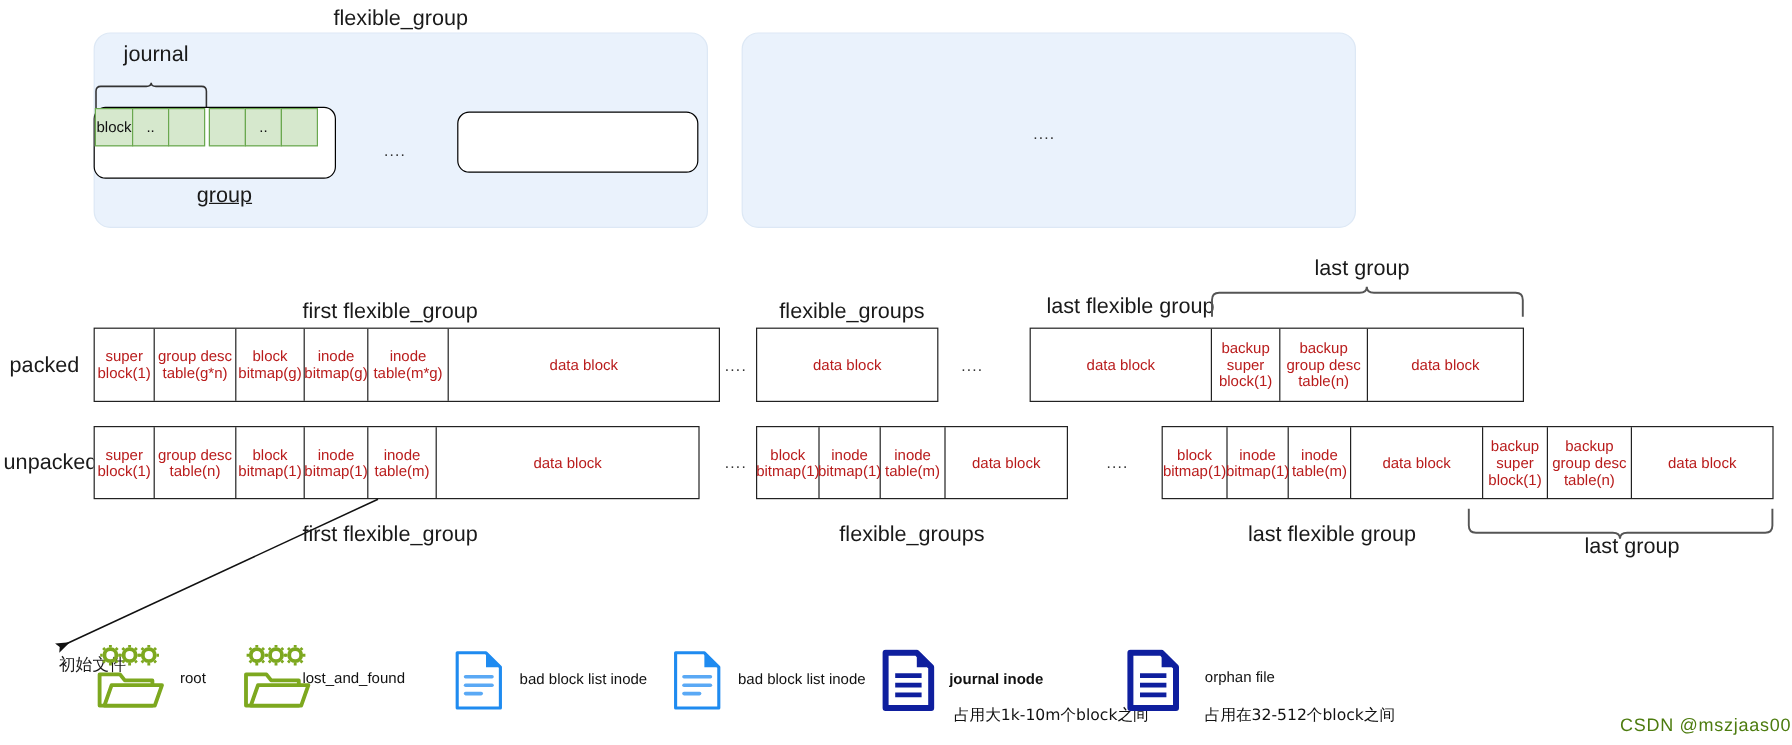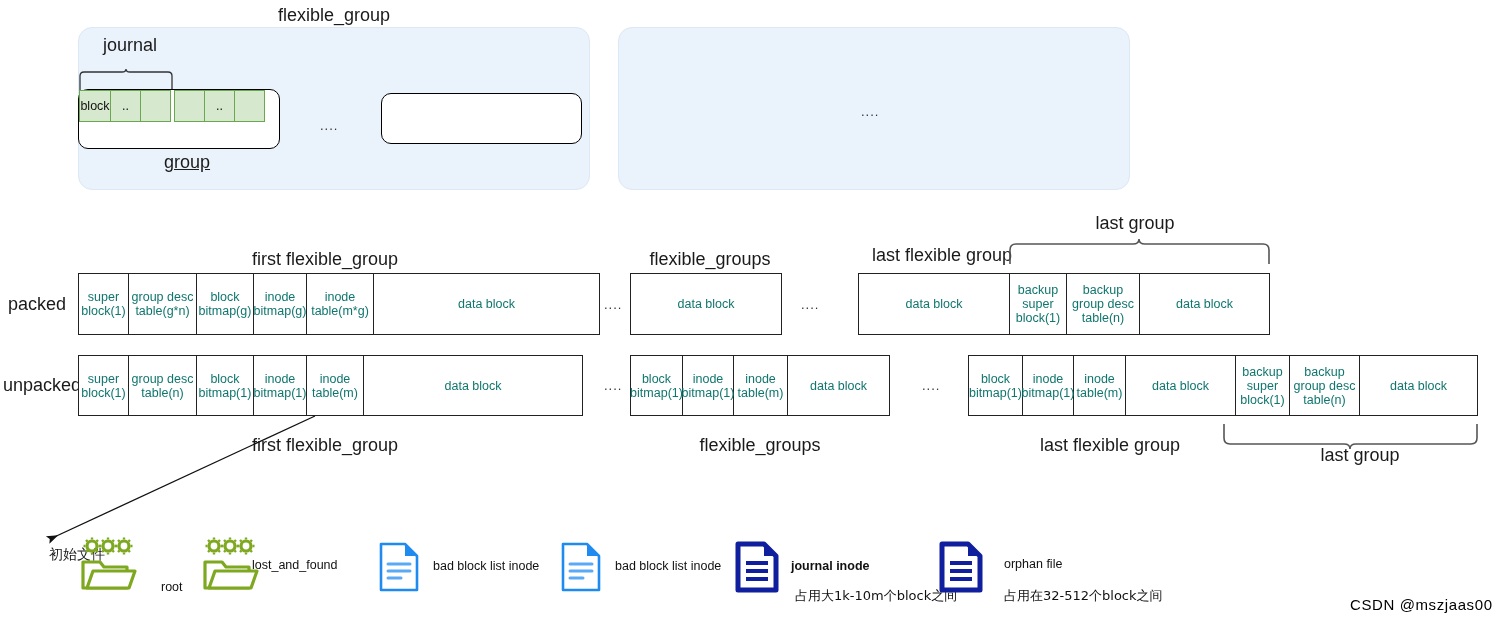--- a/index.html
+++ b/index.html
@@ -39,41 +39,41 @@
   .gcell + .gcell{margin-left:-1px;}
   .gcell.gap{margin-left:3px;}
 
   
   .strip{display:flex;border:1.3px solid #222;background:#fff;box-sizing:border-box;}
   .seg{
     border-right:1.3px solid #222;
     display:flex;align-items:center;justify-content:center;
     text-align:center;
     font-size:12.5px;line-height:14px;
-    color:#0f766e;
+    color:#b91c1c;
     box-sizing:border-box;
     padding:0 1px;
     white-space:pre-line;
   }
   .seg:last-child{border-right:none;}
 
   .dots{font-size:13px;color:#333;letter-spacing:1px;}
 
   
   .brace{position:absolute;}
 
   
   .iconlabel{font-size:12.5px;color:#111;white-space:nowrap;}
   .sublabel{font-size:13px;color:#111;white-space:nowrap;}
   .cn{font-family:"DejaVu Sans","Liberation Sans",sans-serif;}
 
   .watermark{
     position:absolute;
     font-size:15px;
-    color:#000000;
+    color:#4d7c0f;
     letter-spacing:.6px;
     white-space:nowrap;
   }
 </style>
 </head>
 <body>
 
 <div class="abs lbl center" style="left:264px;top:8px;width:140px;">flexible_group</div>
 
 <div class="abs flexpanel" style="left:78px;top:27px;width:512px;height:163px;"></div>
@@ -222,21 +222,21 @@
       <circle cx="44" cy="10" r="5"></circle>
   </g>
   <g stroke="#7da81f" stroke-width="2.4" fill="none">
     <path d="M12,3.5 v-2 M12,16.5 v2 M5.5,10 h-2 M18.5,10 h2 M7.4,5.4 l-1.4,-1.4 M16.6,14.6 l1.4,1.4 M16.6,5.4 l1.4,-1.4 M7.4,14.6 l-1.4,1.4"></path>
     <path d="M28,3.5 v-2 M28,16.5 v2 M21.5,10 h-2 M34.5,10 h2 M23.4,5.4 l-1.4,-1.4 M32.6,14.6 l1.4,1.4 M32.6,5.4 l1.4,-1.4 M23.4,14.6 l-1.4,1.4"></path>
     <path d="M44,3.5 v-2 M44,16.5 v2 M37.5,10 h-2 M50.5,10 h2 M39.4,5.4 l-1.4,-1.4 M48.6,14.6 l1.4,1.4 M48.6,5.4 l1.4,-1.4 M39.4,14.6 l-1.4,1.4"></path>
   </g>
   <path d="M3,52 L3,26 L20,26 L24,31 L47,31 L47,52 Z" fill="none" stroke="#7da81f" stroke-width="3.2" stroke-linejoin="round"></path>
   <path d="M7,52 L13,35 L55,35 L49,52 Z" fill="#ffffff" stroke="#7da81f" stroke-width="3.2" stroke-linejoin="round"></path>
 </svg>
-<div class="abs iconlabel" style="left:150px;top:580px;margin-left:11px;">root</div>
+<div class="abs iconlabel" style="left:150px;top:558px;">root</div>
 
 <svg class="abs" style="left:202px;top:536px;width:58px;height:58px;" viewBox="0 0 58 58">
   <g fill="none" stroke="#7da81f" stroke-width="3.2">
     <circle cx="12" cy="10" r="5"></circle>
       <circle cx="28" cy="10" r="5"></circle>
       <circle cx="44" cy="10" r="5"></circle>
   </g>
   <g stroke="#7da81f" stroke-width="2.4" fill="none">
     <path d="M12,3.5 v-2 M12,16.5 v2 M5.5,10 h-2 M18.5,10 h2 M7.4,5.4 l-1.4,-1.4 M16.6,14.6 l1.4,1.4 M16.6,5.4 l1.4,-1.4 M7.4,14.6 l-1.4,1.4"></path>
     <path d="M28,3.5 v-2 M28,16.5 v2 M21.5,10 h-2 M34.5,10 h2 M23.4,5.4 l-1.4,-1.4 M32.6,14.6 l1.4,1.4 M32.6,5.4 l1.4,-1.4 M23.4,14.6 l-1.4,1.4"></path>

